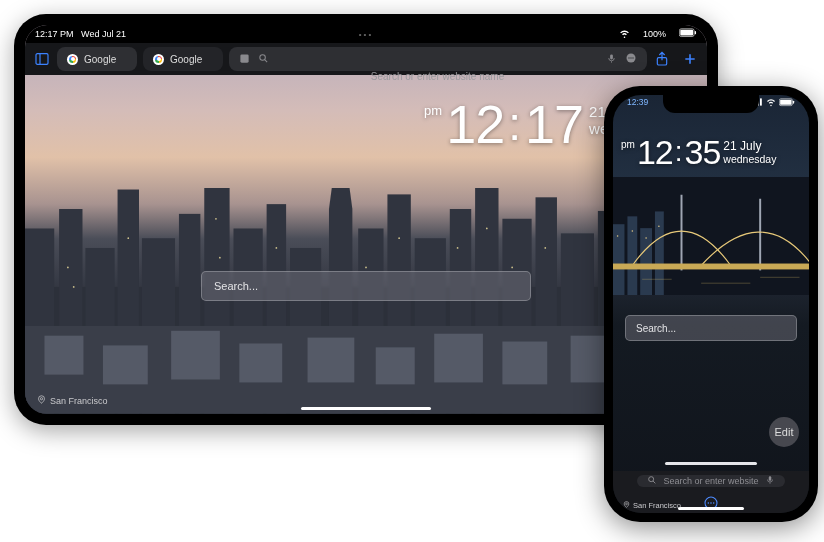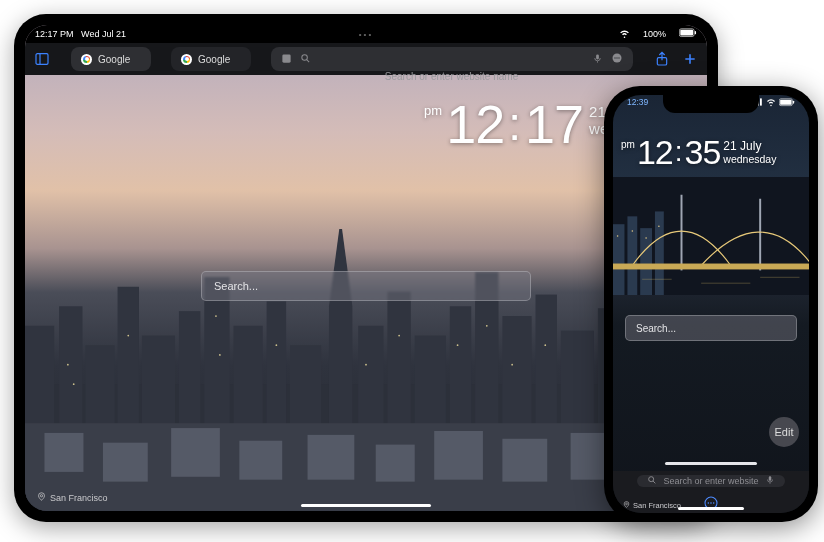--- a/index.html
+++ b/index.html
@@ -11,21 +11,21 @@
       position: relative;
       overflow: hidden;
     }
 
     
     .ipad-frame {
       position: absolute;
       left: 14px;
       top: 14px;
       width: 704px;
-      height: 508px;
+      height: 411px;
       border-radius: 32px;
       background: #000;
       padding: 11px;
       box-shadow: 0 6px 24px rgba(0,0,0,0.35);
     }
     .ipad-screen {
       width: 100%;
       height: 100%;
       border-radius: 22px;
       overflow: hidden;
@@ -68,21 +68,21 @@
 
     
     .ipad-toolbar {
       position: absolute;
       top: 18px; left: 0; right: 0;
       height: 32px;
       background: #16171a;
       display: flex;
       align-items: center;
       padding: 0 8px;
-      gap: 20px;
+      gap: 6px;
       z-index: 20;
     }
     .tb-icon {
       width: 18px; height: 18px;
       display: flex; align-items: center; justify-content: center;
       color: #3c82ff;
       font-size: 14px;
     }
     .tb-icon svg { width: 16px; height: 16px; }
     .ipad-tab-pill {

